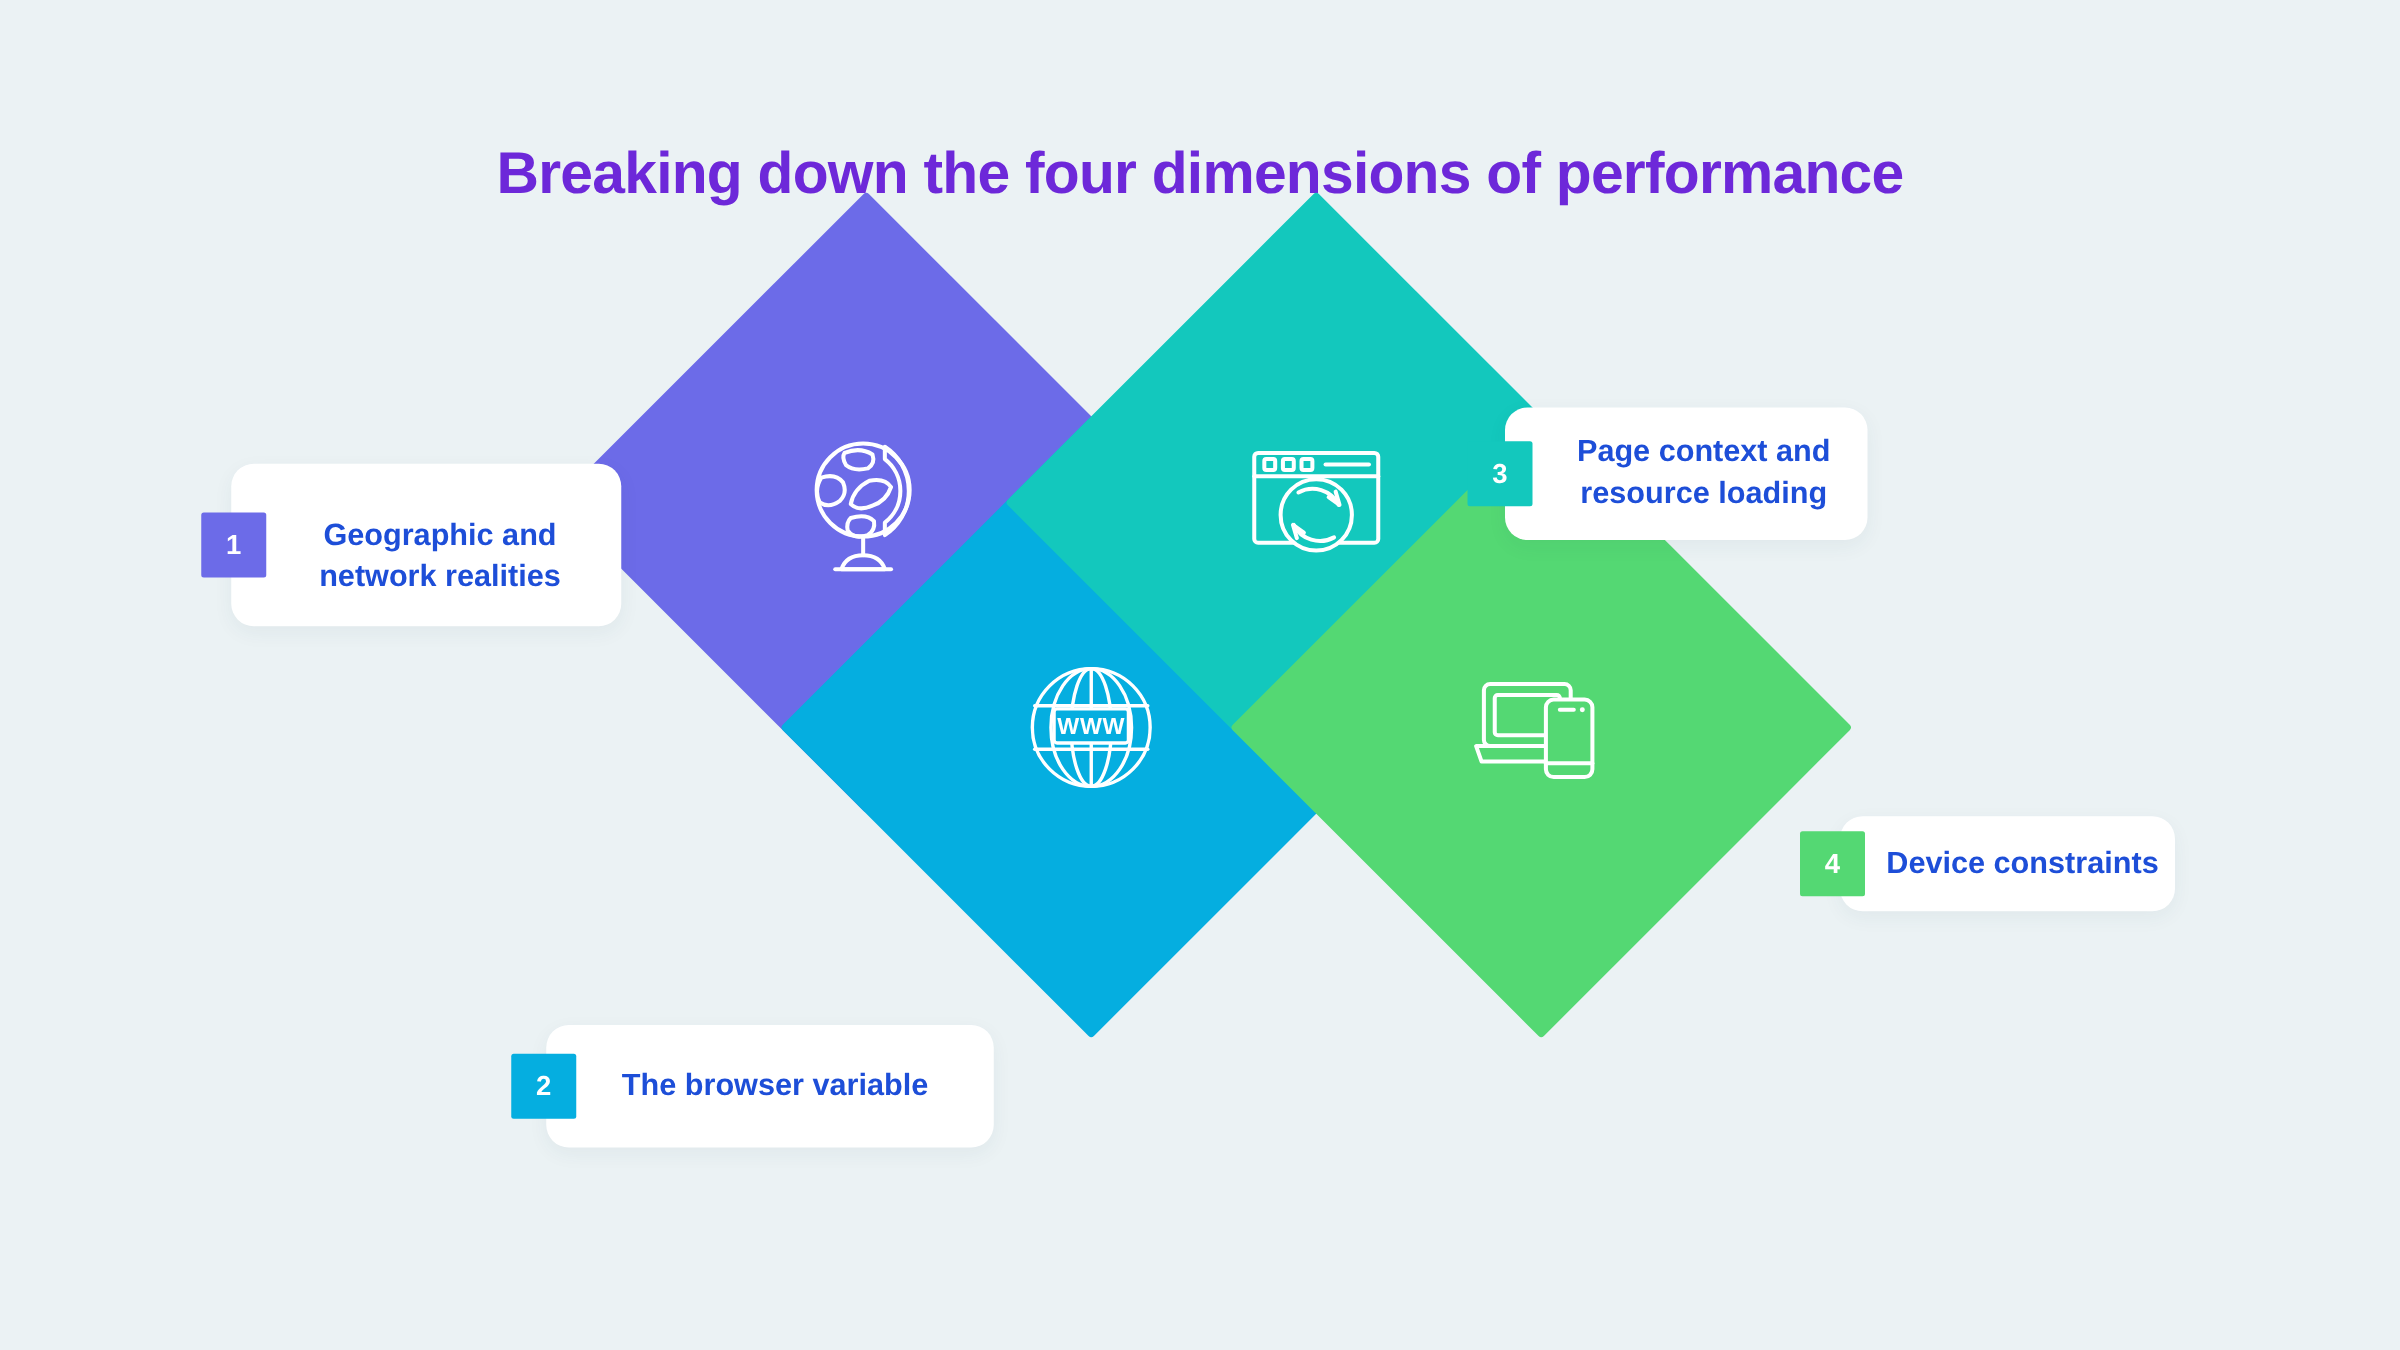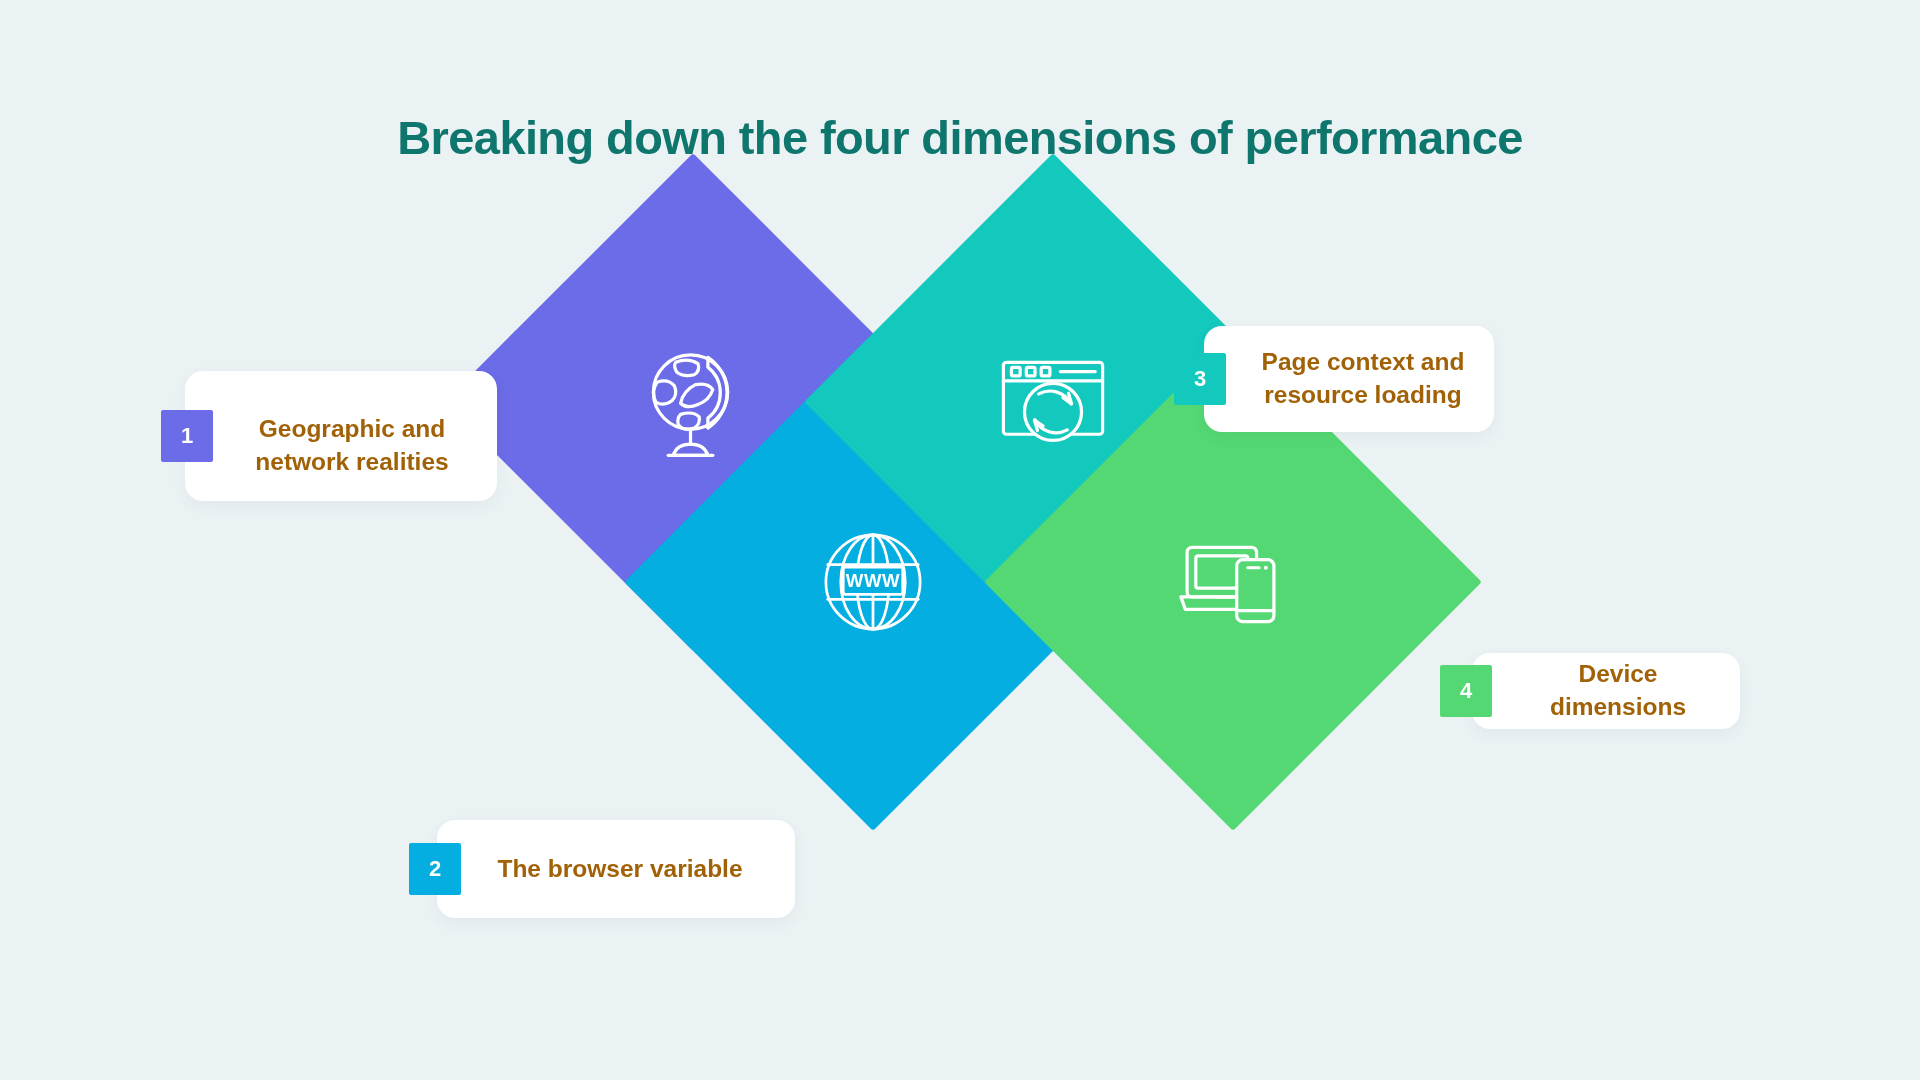--- a/index.html
+++ b/index.html
@@ -13,21 +13,21 @@
   #stage { position:relative; width:1920px; height:1080px; }
 
   
   .page-title {
     position:absolute;
     top:110px; left:0; width:1920px;
     text-align:center;
     font-size:47px;
     font-weight:bold;
     letter-spacing:-0.6px;
-    color:#0f766e;
+    color:#6d28d9;
     white-space:nowrap;
   }
 
   
   .diamonds { position:absolute; left:0; top:0; width:1920px; height:1080px; }
 
   .diamond {
     position:absolute;
     width:352px; height:352px;
     transform:rotate(45deg);
@@ -66,21 +66,21 @@
     justify-content:center;
     color:#FFFFFF;
     font-size:22px;
     font-weight:bold;
     border-radius:2px;
   }
   .label-card .label-text {
     font-size:24.5px;
     font-weight:bold;
     line-height:1.33;
-    color:#a16207;
+    color:#1d4ed8;
     white-space:pre-line;
   }
 
   
   #card-1 { left:185px; top:371px; width:312px; height:130px; }
   #card-1 .badge { left:-24px; top:39px; background:#6C6BE8; }
   #card-1 .label-text { width:100%; text-align:center; padding-left:36px; padding-right:14px;margin-top:20px; }
 
   
   #card-2 { left:437px; top:820px; width:358px; height:98px; }
@@ -184,16 +184,16 @@
   </div>
 
   <div class="label-card" id="card-3">
     <span class="badge">3</span>
     <span class="label-text">Page context and
 resource loading</span>
   </div>
 
   <div class="label-card" id="card-4">
     <span class="badge">4</span>
-    <span class="label-text">Device dimensions</span>
+    <span class="label-text">Device constraints</span>
   </div>
 
 </div>
 
 </body></html>

